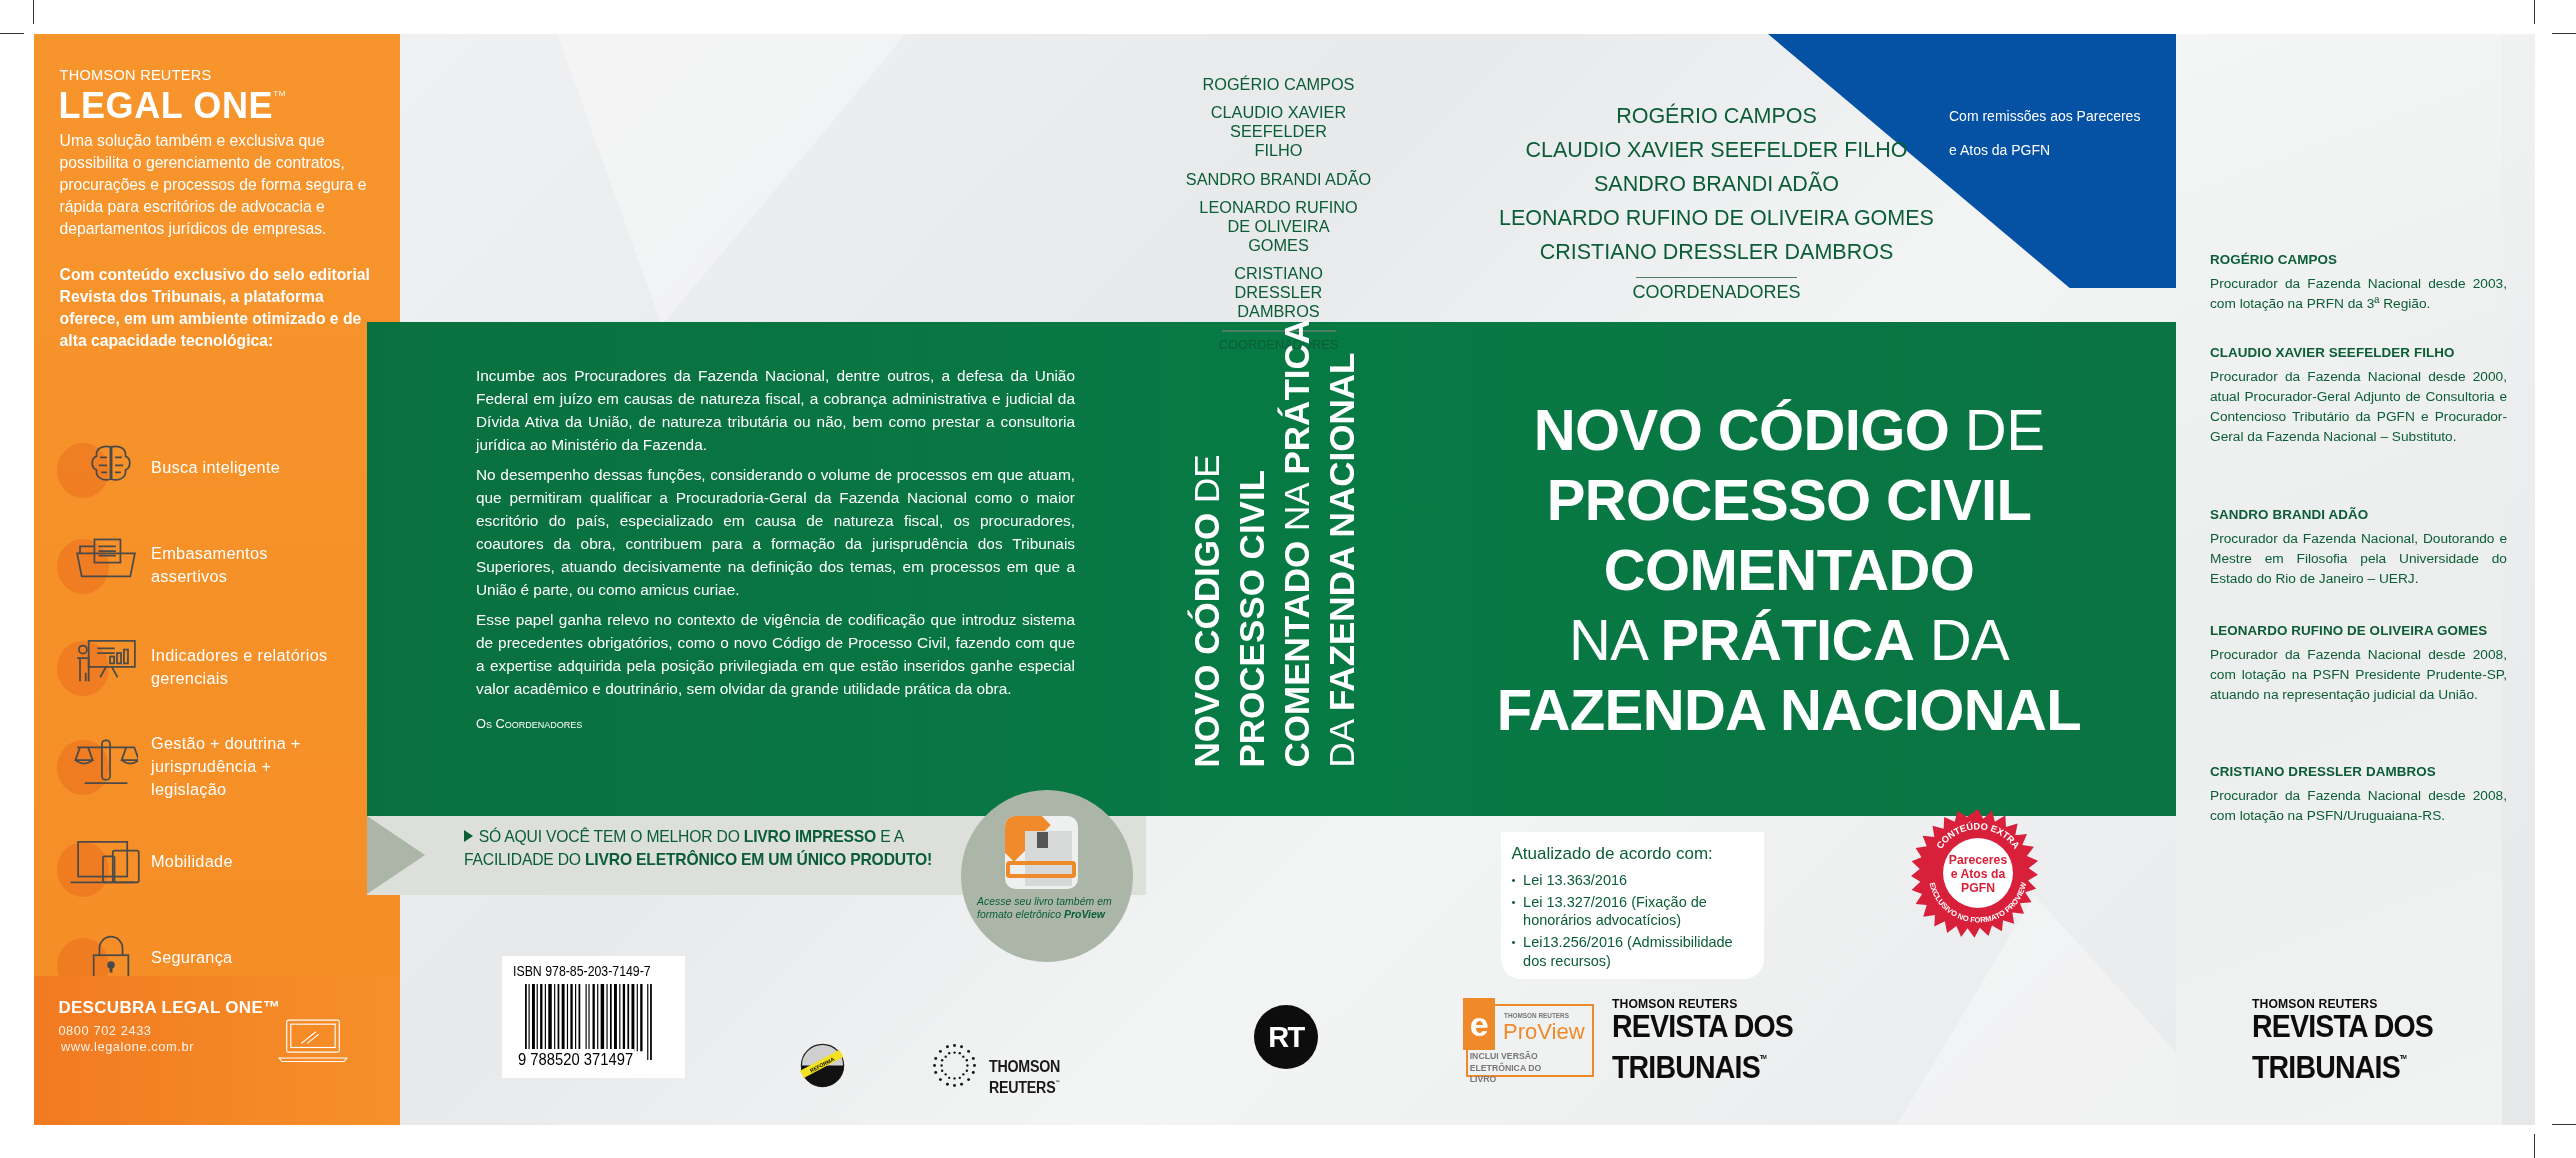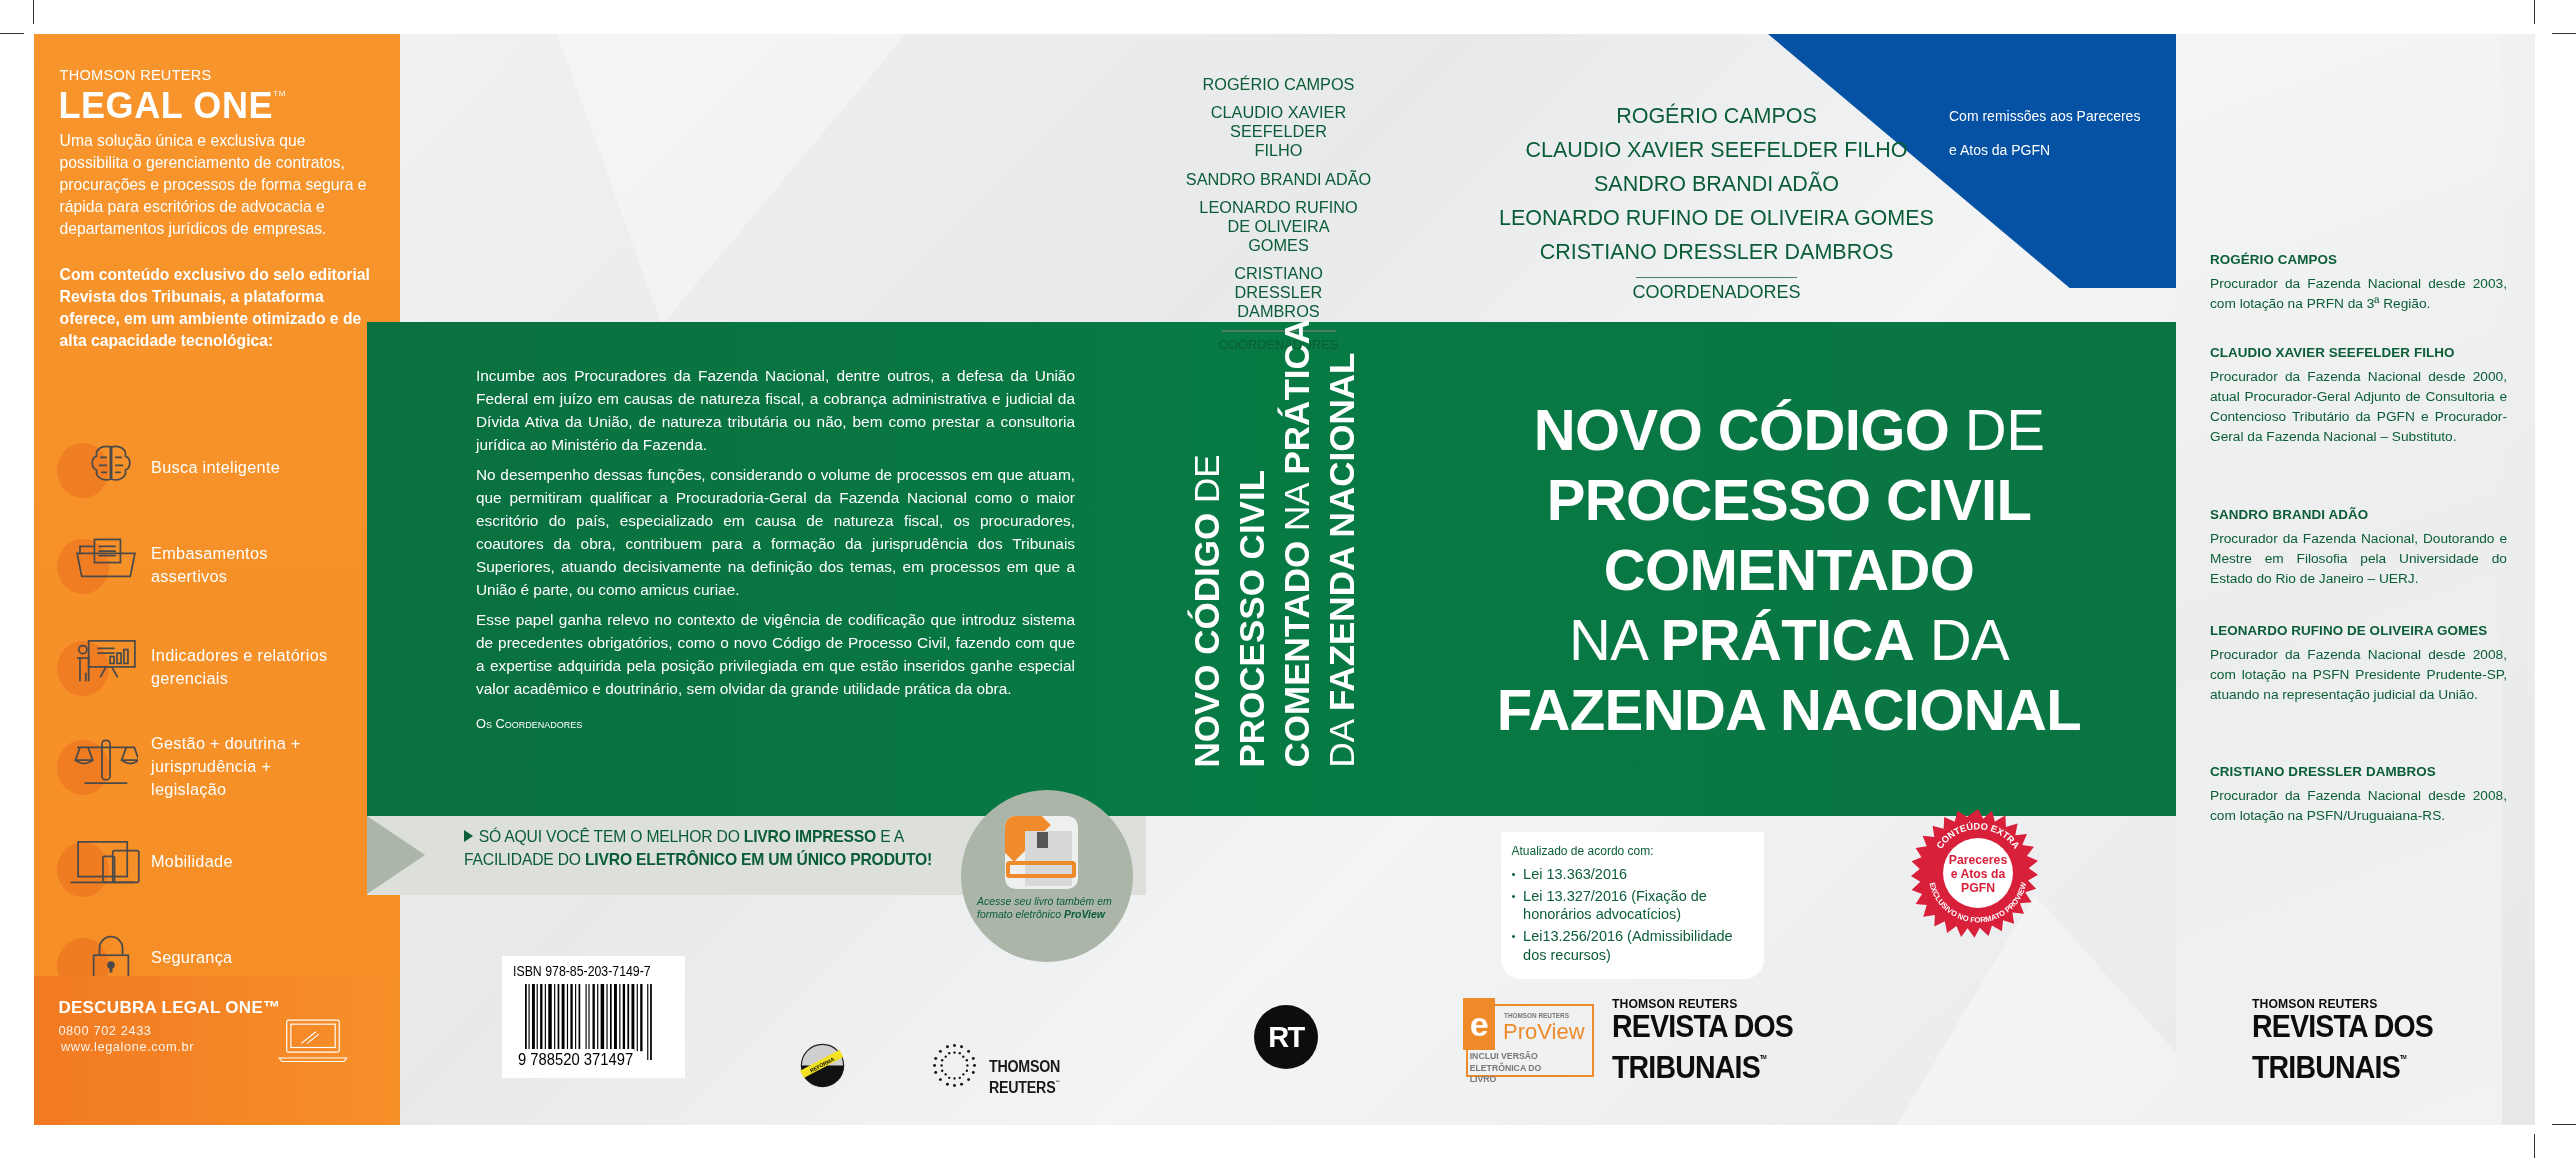--- a/index.html
+++ b/index.html
@@ -80,21 +80,21 @@
   
   .blue-corner { position: absolute; left: 1768px; top: 0; width: 419px; height: 254px; background: #0551a4; clip-path: polygon(0 0, 100% 0, 100% 100%, 72% 100%); }
   .blue-text { position: absolute; left: 1948px; top: 65px; width: 198px; text-align: left; color: #fff; font-size: 14px; line-height: 34px; }
   .front-authors { position: absolute; left: 1477px; top: 65px; width: 477px; text-align: center; color: #0a5d36; font-size: 21.5px; line-height: 34px; }
   .front-authors .rule { width: 161px; height: 1.2px; background: #4b7d63; margin: 8.1px auto 2.3px; }
   .front-authors .role { font-size: 18px; font-weight: 300; line-height: 23px; }
   .front-title { position: absolute; left: 1472px; top: 384px; width: 634px; text-align: center; color: #fff; font-size: 58px; line-height: 70px; font-weight: 700; letter-spacing: -0.6px; }
   .front-title .thin { font-weight: 300; }
 
   .updates-card { position: absolute; left: 1501px; top: 832px; width: 263px; height: 147px; background: #fff; border-radius: 0 0 20px 20px; color: #0a5d36; padding: 11.6px 10.5px; }
-  .updates-card .heading { font-size: 12px; margin-bottom: 7px; }
+  .updates-card .heading { font-size: 17px; margin-bottom: 7px; }
   .updates-card li { list-style: none; font-size: 14.5px; line-height: 18.6px; padding-left: 11.6px; position: relative; margin-bottom: 3.5px; font-weight: 300; }
   .updates-card li::before { content: "•"; position: absolute; left: 0; top: 0; font-size: 11.6px; }
 
   .extra-seal { position: absolute; left: 1911px; top: 806px; width: 134px; height: 134px; }
   .proview-badge { position: absolute; left: 1466px; top: 1003px; width: 128px; height: 73px; border: 2.3px solid #ef8a2a; }
   .proview-badge .e { position: absolute; left: -4.7px; top: -8.1px; width: 32px; height: 52px; background: #ef8a2a; color: #fff; font-size: 34px; font-weight: 700; text-align: center; line-height: 52px; }
   .proview-badge .tr { position: absolute; left: 36px; top: 5.8px; font-size: 6.4px; color: #777; font-weight: 700; }
   .proview-badge .pv { position: absolute; left: 35px; top: 12.8px; font-size: 22px; color: #ef8a2a; font-weight: 300; }
   .proview-badge .inc { position: absolute; left: 1.7px; top: 45px; font-size: 8.7px; color: #777; font-weight: 700; line-height: 11.6px; }
 
@@ -120,21 +120,21 @@
 <div class="crop" style="left:2534px;top:1134px;width:1.2px;height:24px;"></div>
 <div class="crop" style="left:2552px;top:1124px;width:24.4px;height:1.2px;"></div>
 
 <div class="spread">
   <div class="facet" style="left:523px;top:0;width:349px;height:291px;clip-path:polygon(0 0,100% 0,30% 100%);"></div>
   <div class="facet" style="left:1861px;top:861px;width:349px;height:233px;clip-path:polygon(40% 0,100% 100%,0 100%);"></div>
 
   <div class="flap-left">
     <div class="brand-small">THOMSON REUTERS</div>
     <div class="brand-big"><span>LEGAL ONE</span><sup>TM</sup></div>
-    <div class="intro">Uma solução única e exclusiva que possibilita o gerenciamento de contratos, procurações e processos de forma segura e rápida para escritórios de advocacia e departamentos jurídicos de empresas.</div>
+    <div class="intro">Uma solução também e exclusiva que possibilita o gerenciamento de contratos, procurações e processos de forma segura e rápida para escritórios de advocacia e departamentos jurídicos de empresas.</div>
     <div class="intro-bold">Com conteúdo exclusivo do selo editorial Revista dos Tribunais, a plataforma oferece, em um ambiente otimizado e de alta capacidade tecnológica:</div>
 
     <div class="feature" style="top:401px;">
       <div class="blob"></div>
       <svg class="ico" viewBox="0 0 90 90" fill="none" stroke="#4a4a4a" stroke-width="3">
           <path d="M44 12 C30 8 18 16 20 28 C10 32 10 48 20 52 C18 64 30 72 44 68 Z"></path>
           <path d="M46 12 C60 8 72 16 70 28 C80 32 80 48 70 52 C72 64 60 72 46 68 Z"></path>
           <path d="M26 30 h12 M24 44 h14 M28 56 h10 M52 30 h12 M52 44 h14 M52 56 h10"></path>
         </svg>
       <div class="lbl" style="top:21px;">Busca inteligente</div>

